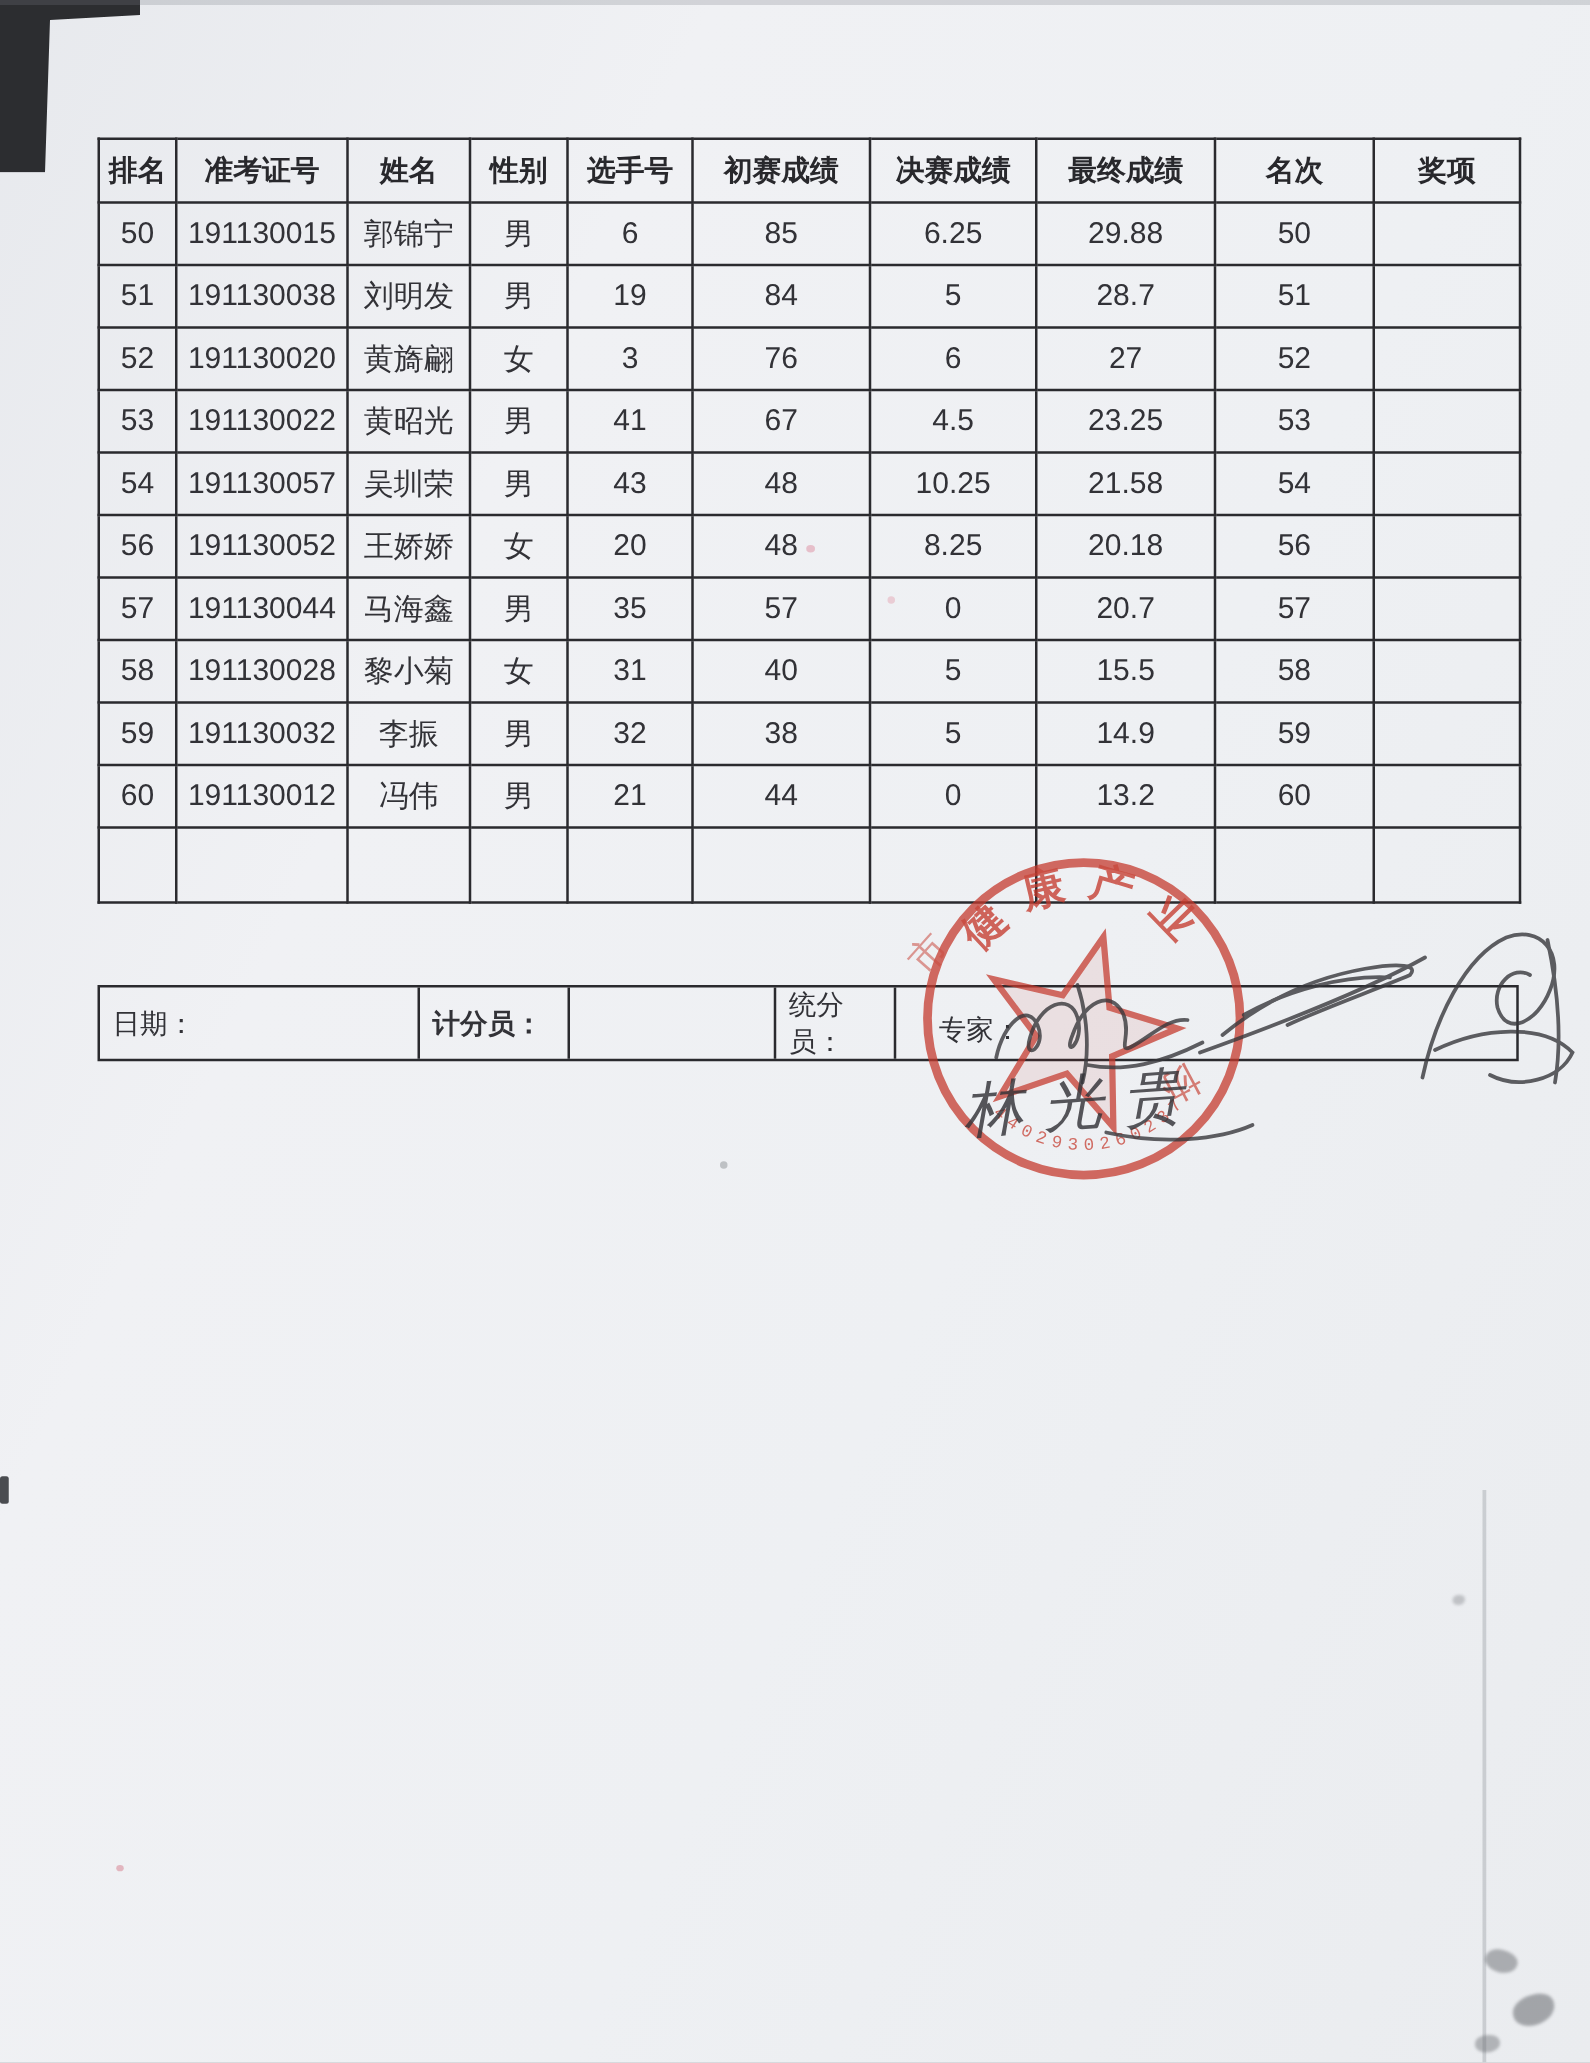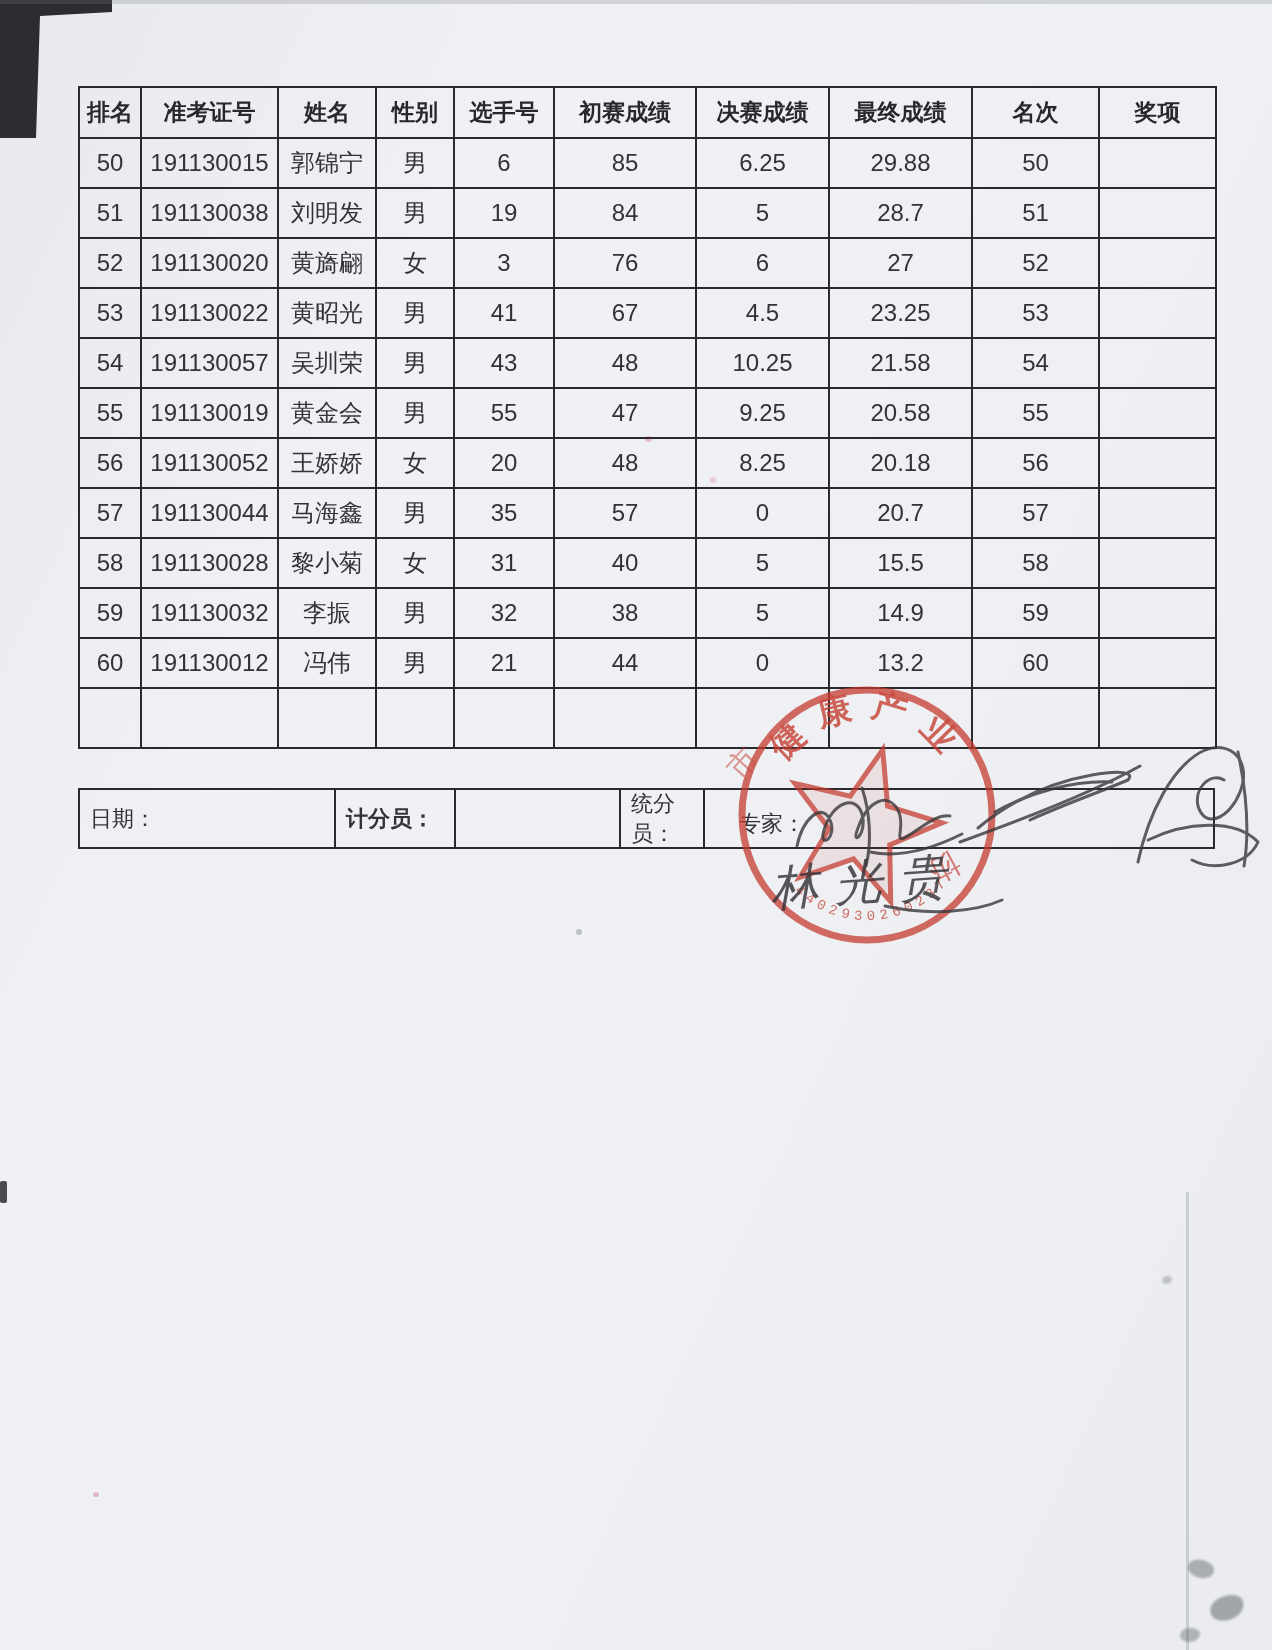--- a/index.html
+++ b/index.html
@@ -23,21 +23,21 @@
   .sm3 { left:1180px; top:1628px; width:20px; height:14px; opacity:.4; }
   .sm4 { left:1162px; top:1276px; width:10px; height:8px; opacity:.3; }
   .speck { position:absolute; border-radius:50%; }
   .pk1 { left:645px; top:436px; width:7px; height:6px; background:#e3a9b8; opacity:.7; }
   .pk2 { left:710px; top:477px; width:6px; height:6px; background:#e6b4c0; opacity:.6; }
   .pk3 { left:93px; top:1492px; width:6px; height:5px; background:#d98f9d; opacity:.6; }
   .gy1 { left:576px; top:929px; width:6px; height:6px; background:#8e9196; opacity:.5; }
 
   
   table.score {
-    position:absolute; left:78px; top:86px; width:1137px;
+    position:absolute; left:78px; top:110px; width:1137px;
     border-collapse:collapse; table-layout:fixed;
     background:transparent;
   }
   table.score th, table.score td {
     border:2px solid #2a2a2e; text-align:center; vertical-align:middle;
     color:#323237; overflow:hidden; white-space:nowrap; padding:0;
   }
   table.score th { height:49px; font-size:23px; font-weight:bold; color:#28282c; }
   table.score td { height:48px; font-size:24px; }
   table.score tbody tr.empty td { height:58px; }
@@ -49,21 +49,21 @@
     color:#323237;
   }
   .footer-cell {
     box-sizing:border-box; border-right:2px solid #2a2a2e;
     display:flex; align-items:center; padding-left:10px; font-size:22px;
   }
   .footer-cell:last-child { border-right:none;padding-left:34px; }
   .fc-date   { width:256px; }
   .fc-scorer { width:120px;font-weight:bold; }
   .fc-blank  { width:165px; }
-  .fc-tally  { width:84px; }
+  .fc-tally  { width:96px; }
   .fc-expert { flex:1; align-items:flex-end; padding-bottom:8px; font-size:22px; }
 
   
   .stamp-svg { position:absolute; left:722px; top:675px; opacity:.9; }
   .ink-svg { position:absolute; left:0; top:0; pointer-events:none; }
 </style>
 </head>
 <body>
 
 <div class="page">
@@ -163,32 +163,20 @@
           <td>吴圳荣</td>
           <td>男</td>
           <td>43</td>
           <td>48</td>
           <td>10.25</td>
           <td>21.58</td>
           <td>54</td>
           <td></td>
         </tr>
         <tr>
-          <td>55</td>
-          <td>191130019</td>
-          <td>黄金会</td>
-          <td>男</td>
-          <td>55</td>
-          <td>47</td>
-          <td>9.25</td>
-          <td>20.58</td>
-          <td>55</td>
-          <td></td>
-        </tr>
-        <tr>
           <td>56</td>
           <td>191130052</td>
           <td>王娇娇</td>
           <td>女</td>
           <td>20</td>
           <td>48</td>
           <td>8.25</td>
           <td>20.18</td>
           <td>56</td>
           <td></td>

